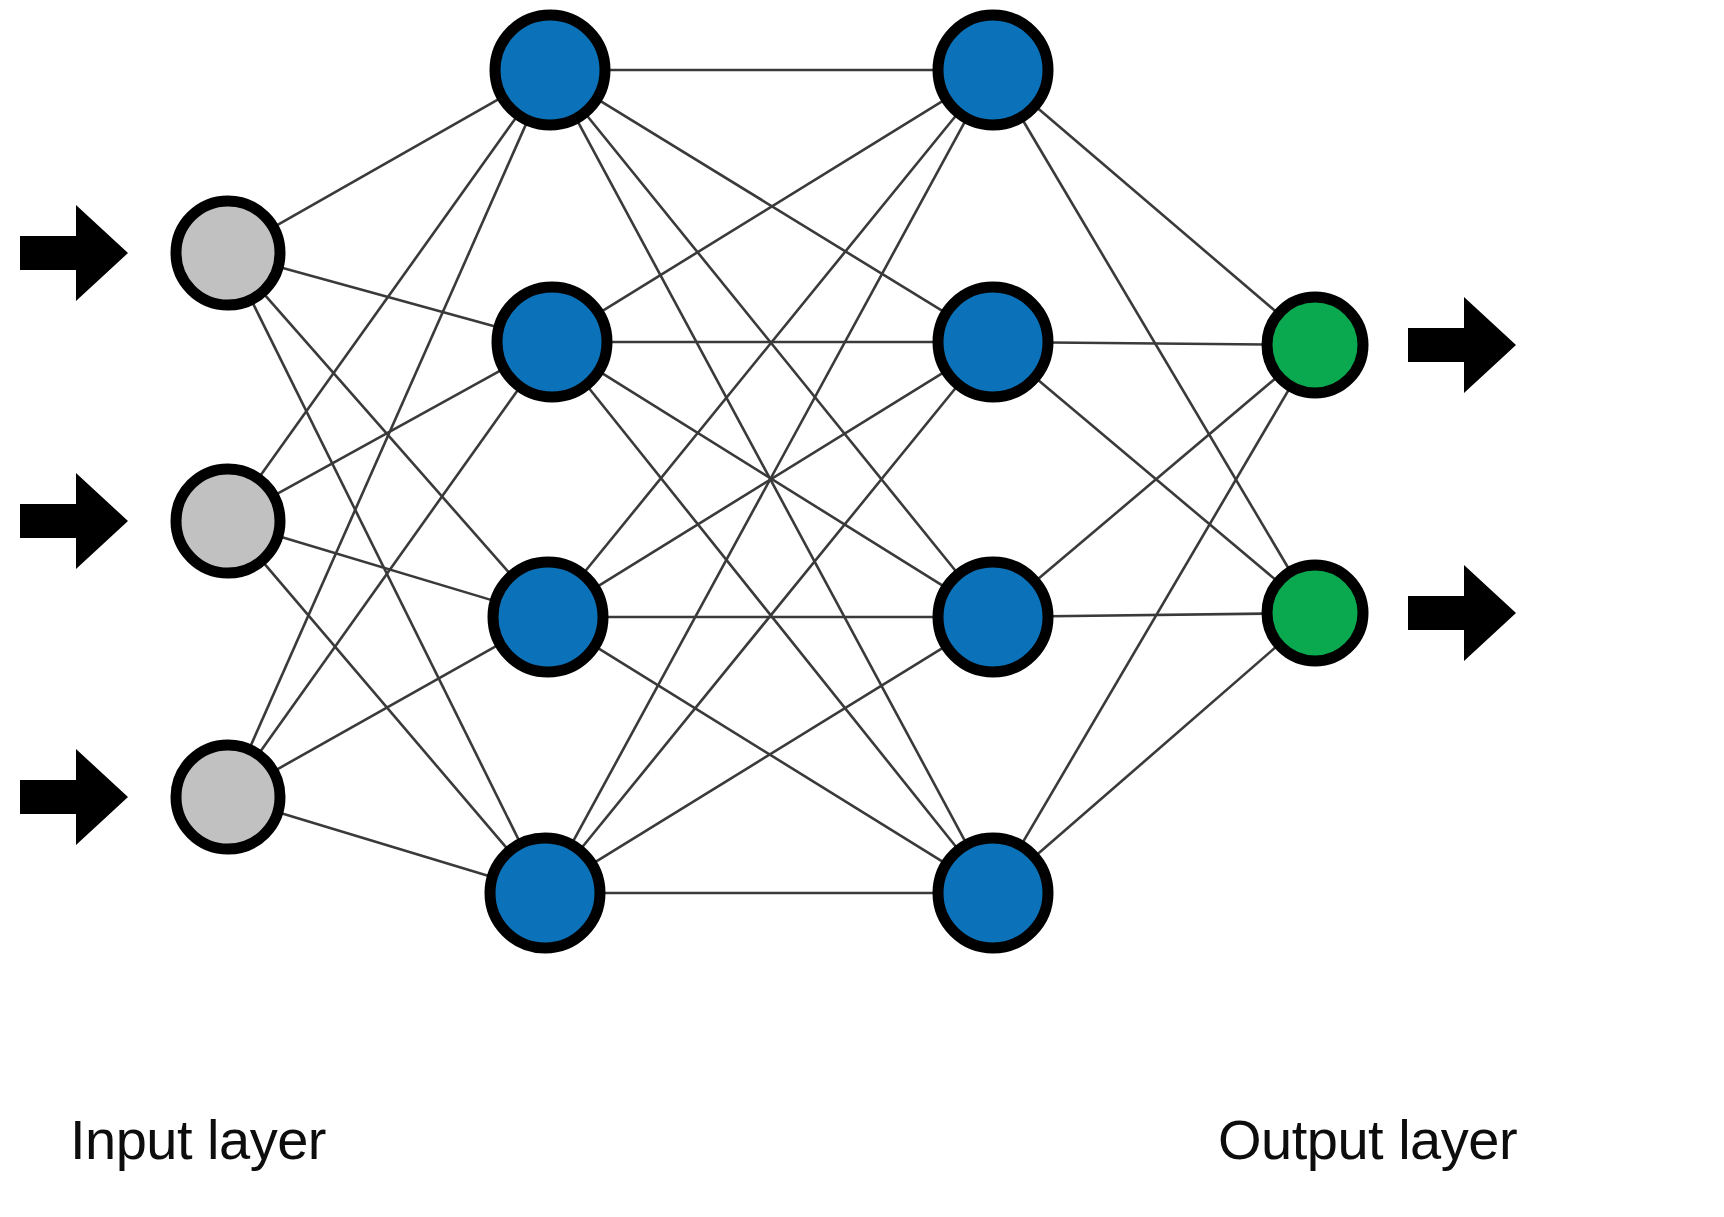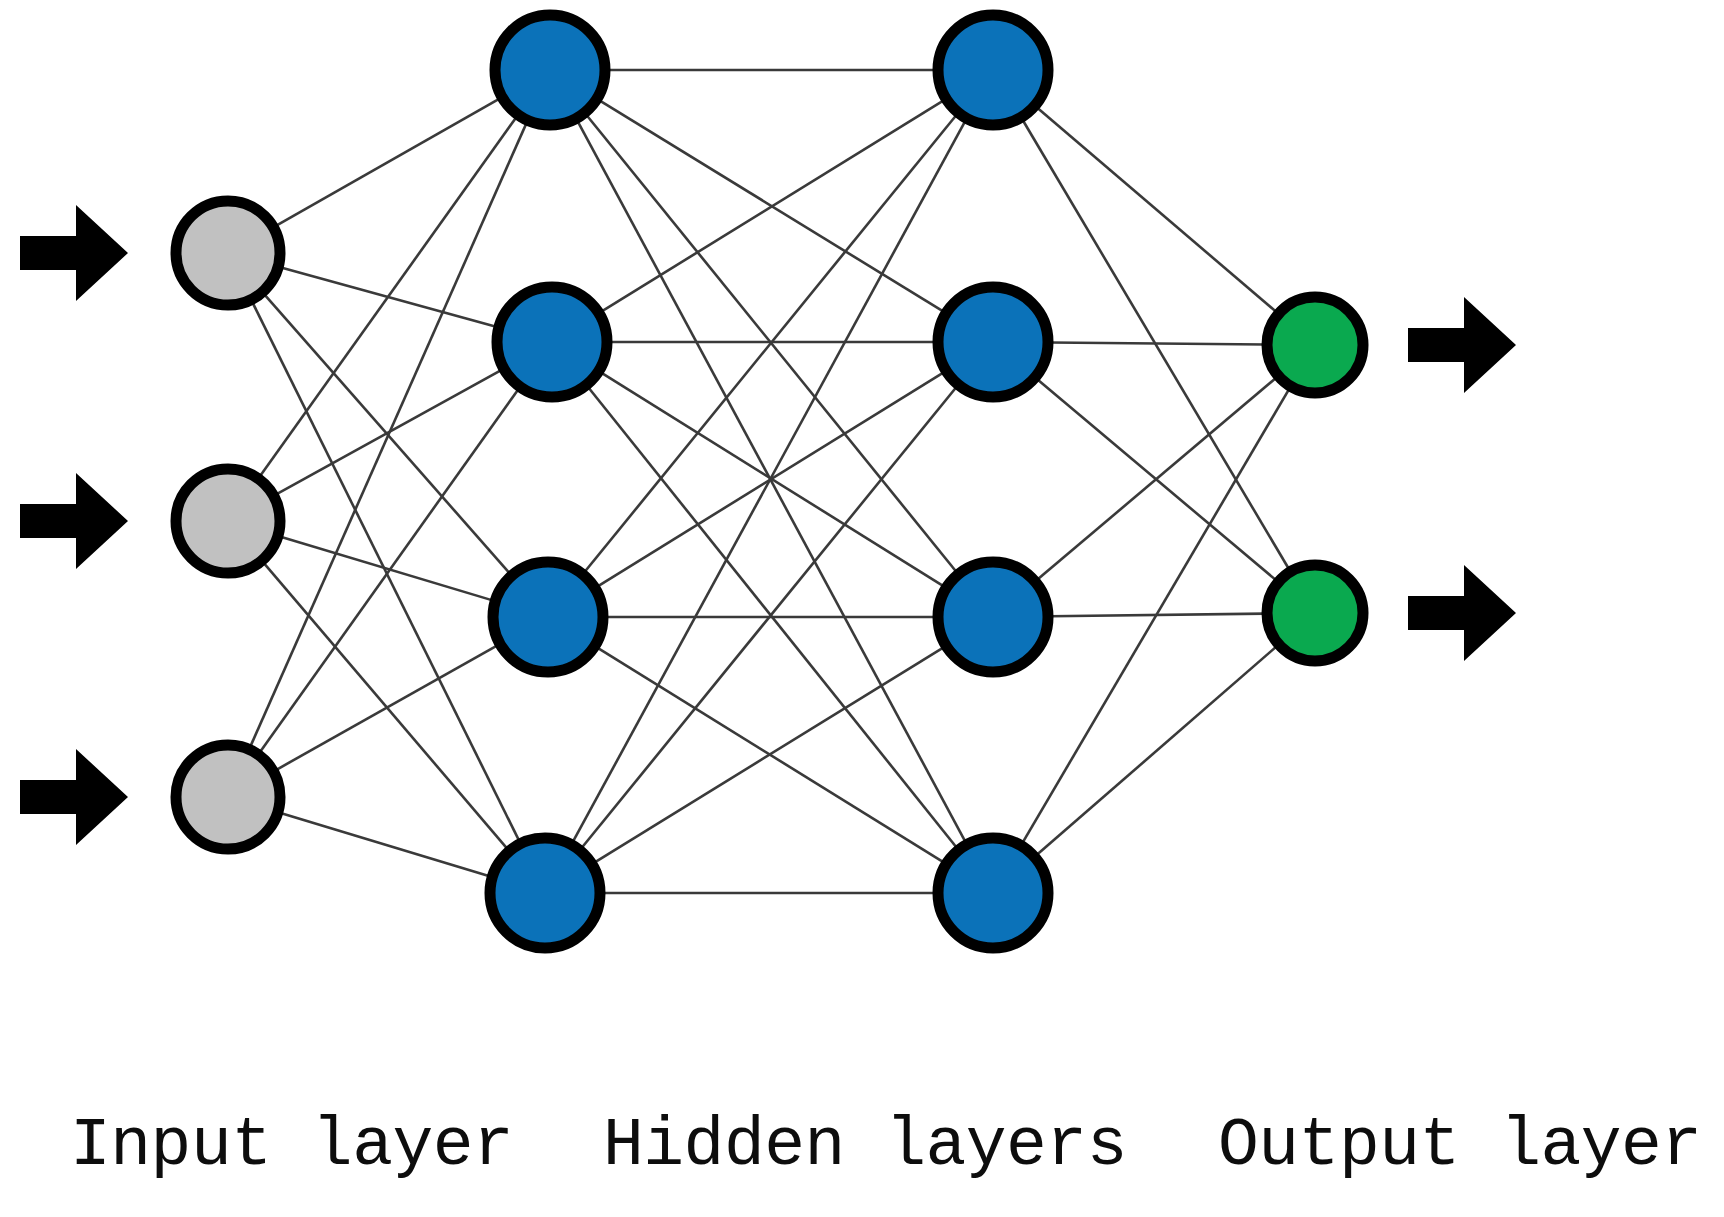--- a/index.html
+++ b/index.html
@@ -39,22 +39,22 @@
   }
   .node-input  { fill: #c1c1c1; }
   .node-hidden { fill: #0b72b9; }
   .node-output { fill: #0aa94f; }
   .io-arrow {
     fill: #000000;
     stroke: none;
   }
   .layer-label {
     position: absolute;
-    font-family: Liberation Mono, monospace;
-    font-size: 68px;
+    font-family: Liberation Sans, sans-serif;
+    font-size: 56px;
     font-weight: 400;
     color: #0d0d0d;
     white-space: nowrap;
     line-height: 1;
     letter-spacing: -0.5px;
     text-align: right;
   }
   #label-input  { left: 70px;   top: 1112px; }
   #label-hidden { left: 603px;  top: 1112px; }
   #label-output { left: 1218px; top: 1112px; }
@@ -122,17 +122,16 @@
         <polygon points="20,236 76,236 76,205 128,253 76,301 76,270 20,270" class="io-arrow"></polygon>
         <polygon points="20,504 76,504 76,473 128,521 76,569 76,538 20,538" class="io-arrow"></polygon>
         <polygon points="20,780 76,780 76,749 128,797 76,845 76,814 20,814" class="io-arrow"></polygon>
         <polygon points="1408,328 1464,328 1464,297 1516,345 1464,393 1464,362 1408,362" class="io-arrow"></polygon>
         <polygon points="1408,596 1464,596 1464,565 1516,613 1464,661 1464,630 1408,630" class="io-arrow"></polygon>
       </g>
   </svg>
 
   <div class="layer-label" id="label-input">Input layer</div>
 
-  <div class="layer-label" id="label-hidden">Hidden layers</div>
 
   <div class="layer-label" id="label-output">Output layer</div>
 
 </div>
 
 </body></html>

